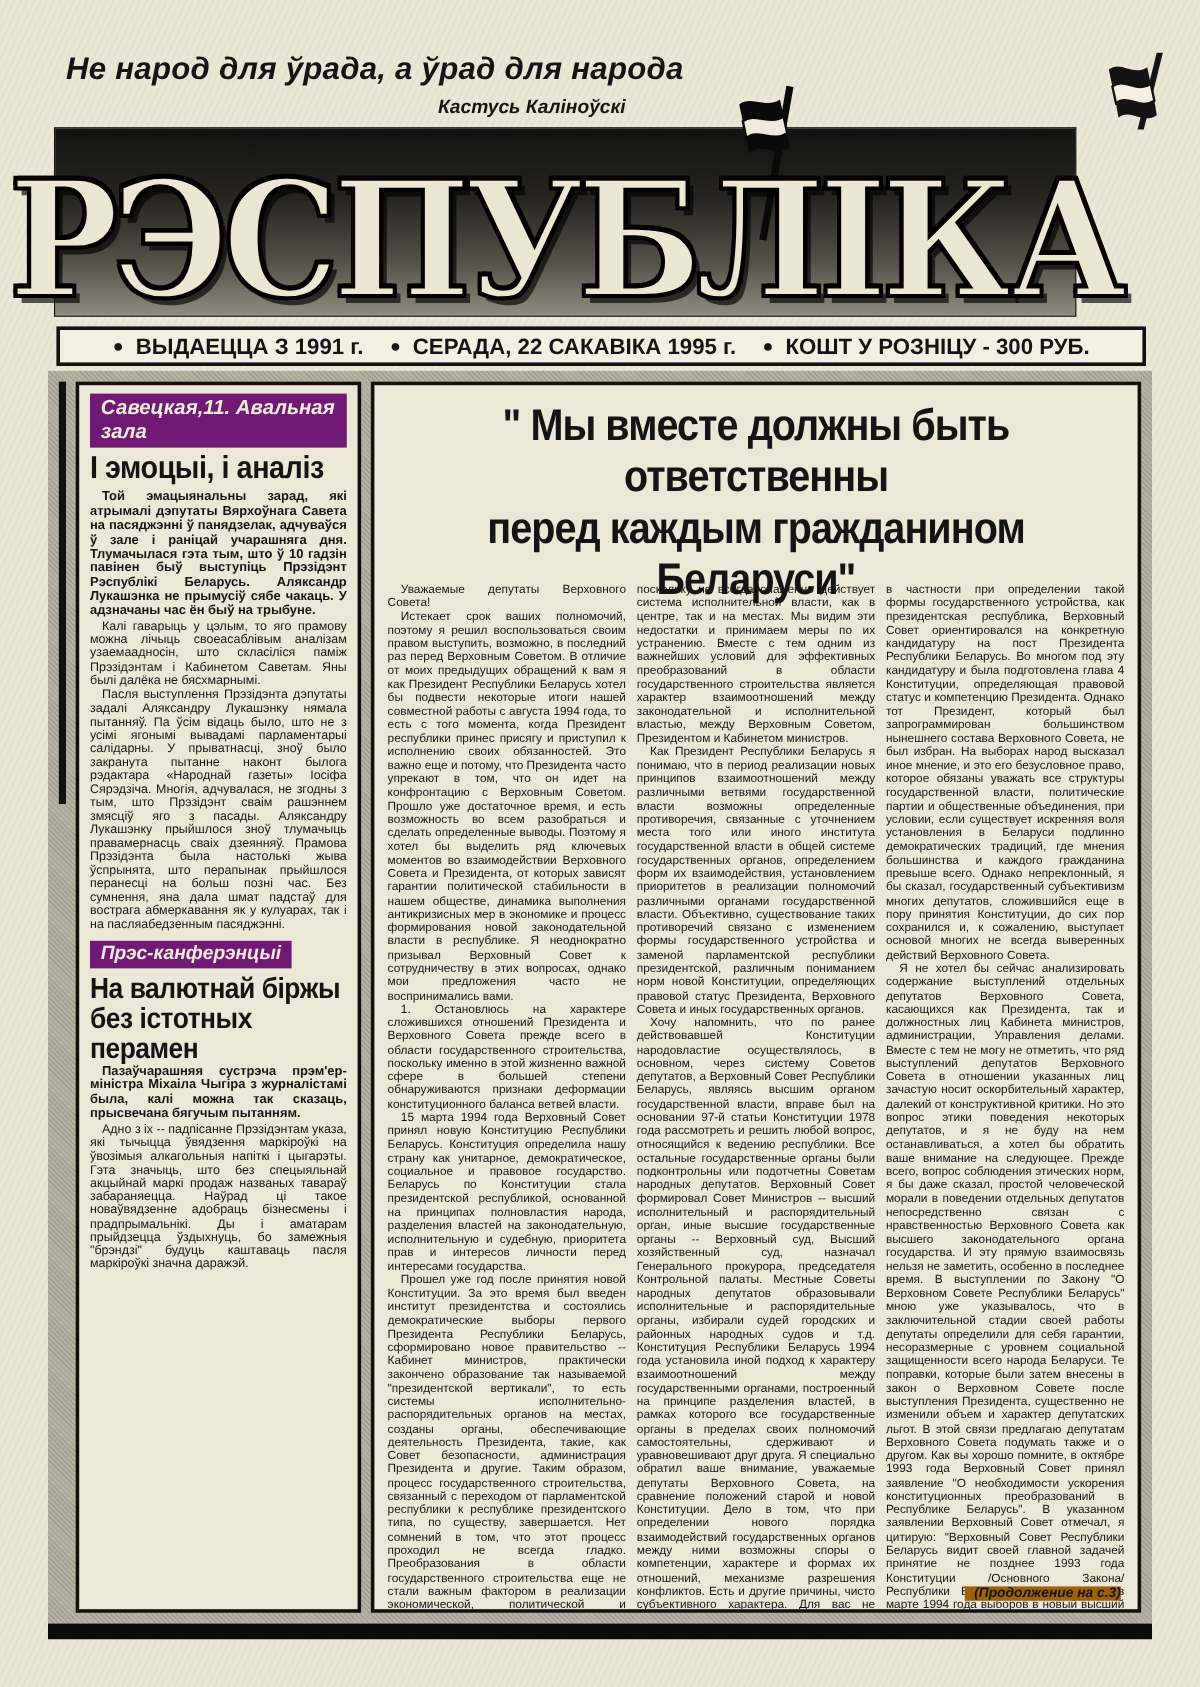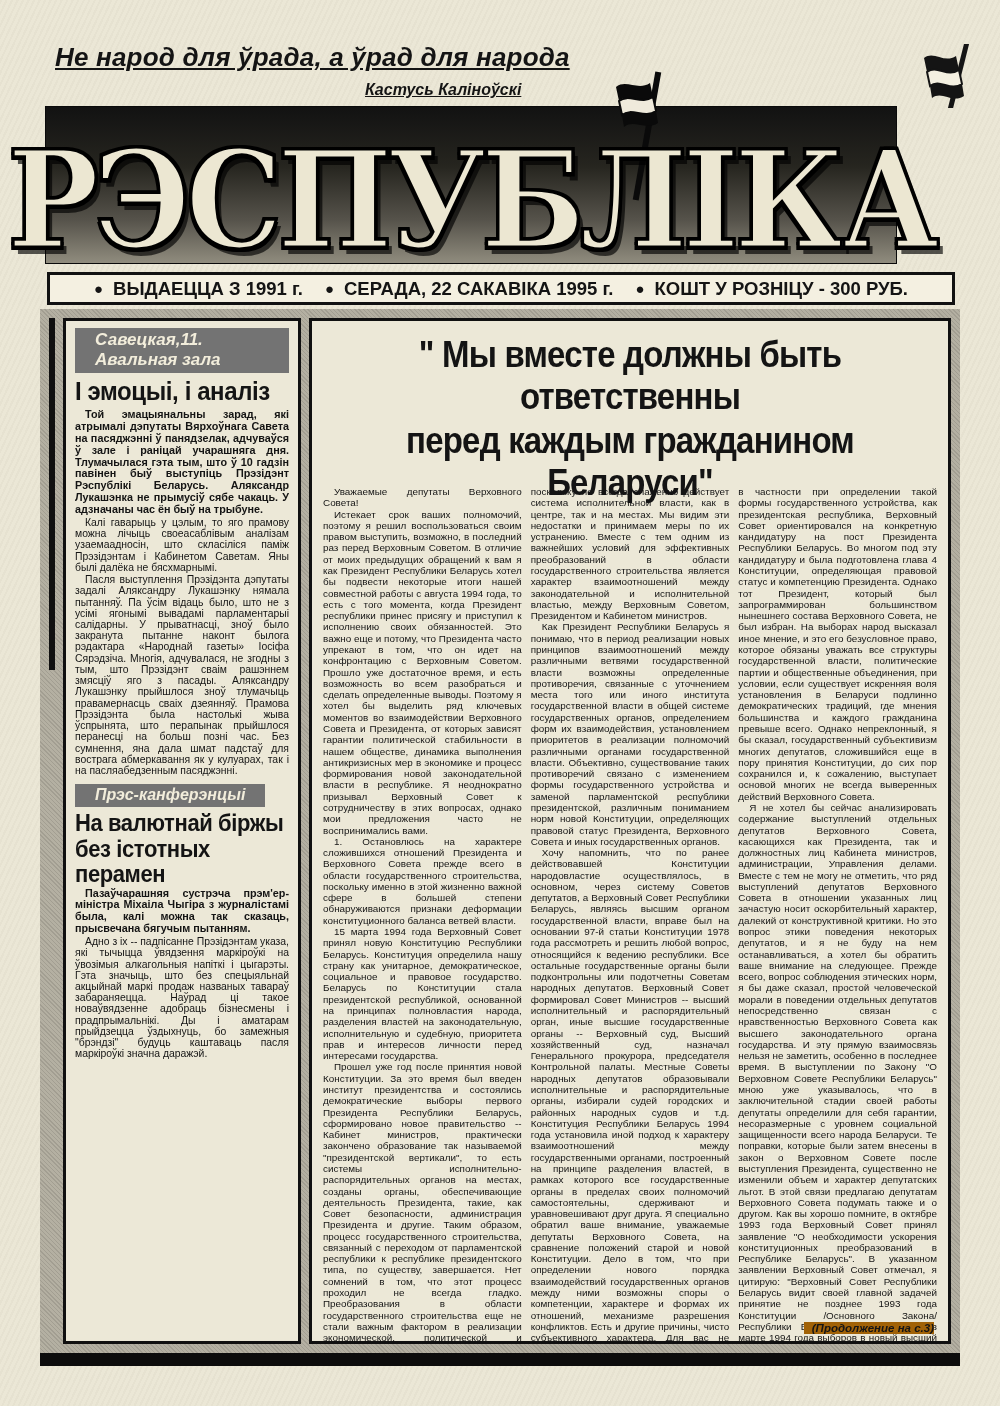--- a/index.html
+++ b/index.html
@@ -5,21 +5,21 @@
   * { margin:0; padding:0; box-sizing:border-box; }
   html,body { background:#888; }
   .page {
     position:relative; width:1000px; height:1406px; margin:0 auto;
     background:#ebe7d6;
     background-image: repeating-linear-gradient(115deg, rgba(120,110,90,.045) 0 2px, rgba(0,0,0,0) 2px 5px);
     font-family:"Liberation Sans", sans-serif; color:#141414; overflow:hidden;
   }
 
   
-  .topbar { position:absolute; left:55px; top:42px; right:18px;text-decoration:underline; }
+  .topbar { position:absolute; left:55px; top:42px; right:18px; }
   .motto { font-size:26px; font-weight:bold; font-style:italic; letter-spacing:.2px; }
   .motto-author { font-size:16px; font-weight:bold; font-style:italic; margin:8px 0 0 310px; }
   .issue-block { position:absolute; right:0; top:2px; display:flex; align-items:flex-start; gap:4px; }
   .issue-num { font-size:28px; font-weight:bold; letter-spacing:-.5px; white-space:nowrap; }
 
   
   .masthead {
     position:absolute; left:45px; top:106px; width:852px; height:158px;
     background:linear-gradient(180deg,#121212 0%,#26251f 38%,#55524a 72%,#908c7e 100%);
     display:flex; align-items:flex-end; justify-content:center; overflow:visible;
@@ -76,22 +76,22 @@
   .q2 { left:84px; top:176px; }
   .promo-title { position:absolute; left:14px; top:86px; font-style:italic; font-size:30px;
     line-height:1.4; color:#1d1d1d; letter-spacing:.5px; }
   .promo-photo { position:absolute; left:4px; right:4px; top:176px; bottom:4px; }
   .photo-caption {
     position:absolute; right:8px; bottom:12px; background:#0e0e0e; color:#f2eddb;
     font-weight:bold; font-size:13.5px; line-height:1.25; padding:5px 8px;
   }
   .sb-articles { flex:1; border:3px solid #101010; background:#ece8d7; padding:7px 9px; overflow:hidden; }
   .kicker {
-    display:block; background:#737373; color:#f2eddb; font-weight:bold; font-style:italic;
-    font-size:17px; padding:2px 20px 3px; margin-bottom:4px;
+    display:block; background:#701a75; color:#f2eddb; font-weight:bold; font-style:italic;
+    font-size:17px; padding:2px 9px 3px; margin-bottom:4px;
   }
   .kicker.inlineK { display:inline-block; margin-top:7px; font-size:16px; }
   .sb-h1 { font-size:24px; font-weight:bold; letter-spacing:-.4px; margin:1px 0 4px; transform-origin:left; transform:scaleY(1.1); }
   .sb-h2 { font-size:22px; font-weight:bold; letter-spacing:-.4px; line-height:1.05; margin:3px 0 4px; transform-origin:left; transform:scaleY(1.1); }
   .sb-text { font-size:10.4px; line-height:1.08; text-align:justify; }
   .sb-text .bp { margin:0 0 1px; text-indent:10px; }
   .sb-lead { font-weight:bold; font-size:10.8px; line-height:1.1; text-align:justify; text-indent:10px; margin-bottom:1px; }
 
   
   .main-box { position:relative; flex:1; border:3px solid #101010; background:#ece8d7; padding:8px 11px 6px; overflow:hidden; }

